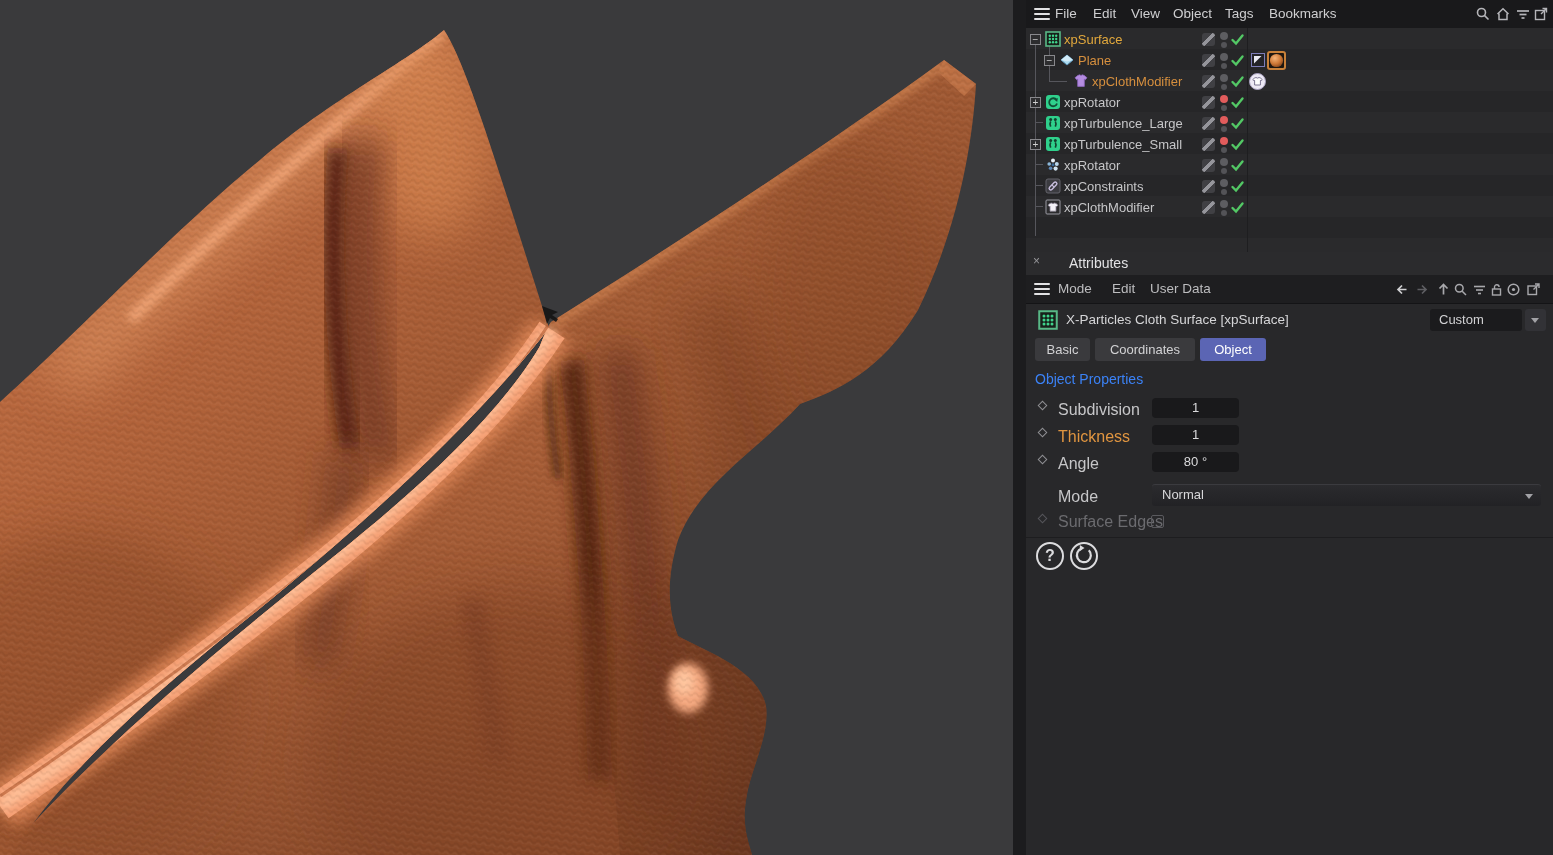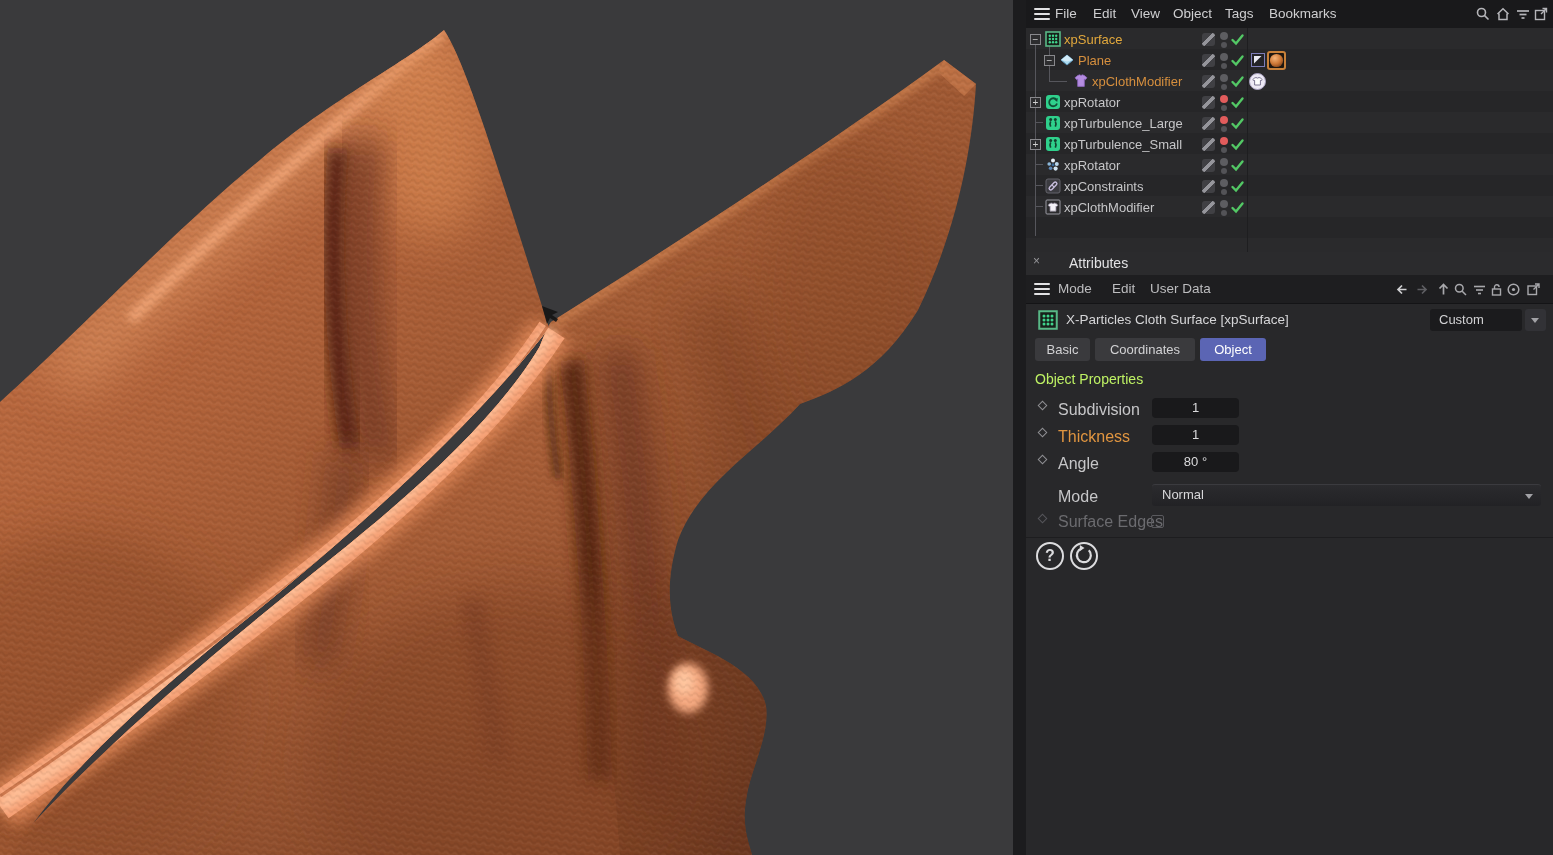--- a/index.html
+++ b/index.html
@@ -44,21 +44,21 @@
   .nicon{position:absolute;top:7px;width:15px;height:15px;}
   .objtitle-icon{position:absolute;left:12px;top:310px;width:20px;height:20px;}
   .objtitle{position:absolute;left:40px;top:312px;color:#d6d6d8;font-size:13.5px;}
   .preset{position:absolute;left:404px;top:309px;width:92px;height:22px;background:#1b1b1d;border-radius:3px;
           color:#d2d2d4;font-size:13px;line-height:22px;padding-left:9px;box-sizing:border-box;}
   .preset-caret{position:absolute;left:499px;top:309px;width:21px;height:22px;background:#323236;border-radius:3px;}
   .caret{position:absolute;width:0;height:0;border-left:4px solid transparent;border-right:4px solid transparent;border-top:5px solid #a2a2a6;}
   .tab{position:absolute;top:338px;height:23px;background:#3a3a3d;border-radius:3px;color:#d2d2d4;
        text-align:center;line-height:23px;font-size:13px;cursor:default;}
   .tab.active{background:#5b65b4;color:#ffffff;}
-  .section-title{position:absolute;left:9px;top:371px;color:#bef264;font-size:14px;}
+  .section-title{position:absolute;left:9px;top:371px;color:#3b82f6;font-size:14px;}
   .prow-label{position:absolute;color:#c6c6c8;font-size:16px;}
   .diamond{position:absolute;width:7px;height:7px;border:1px solid #8f8f93;transform:rotate(45deg);box-sizing:border-box;}
   .diamond.dim{border-color:#55555a;}
   .vfield{position:absolute;left:126px;width:87px;height:20px;background:#19191b;border-radius:4px;
           color:#dadadc;font-size:13px;text-align:center;line-height:20px;}
   .dropdown{position:absolute;left:126px;top:484px;width:389px;height:22px;border-radius:3px;
             background:linear-gradient(#2b2b2e,#222225);border-top:1px solid #3b3b3f;box-sizing:border-box;
             color:#d8d8da;font-size:13px;line-height:20px;padding-left:10px;}
   .checkbox{position:absolute;left:125px;top:515px;width:11px;height:11px;border:1px solid #5a5a5e;border-radius:2px;}
   .hsep{position:absolute;left:0;top:537px;width:527px;height:1px;background:#1d1d1f;}

